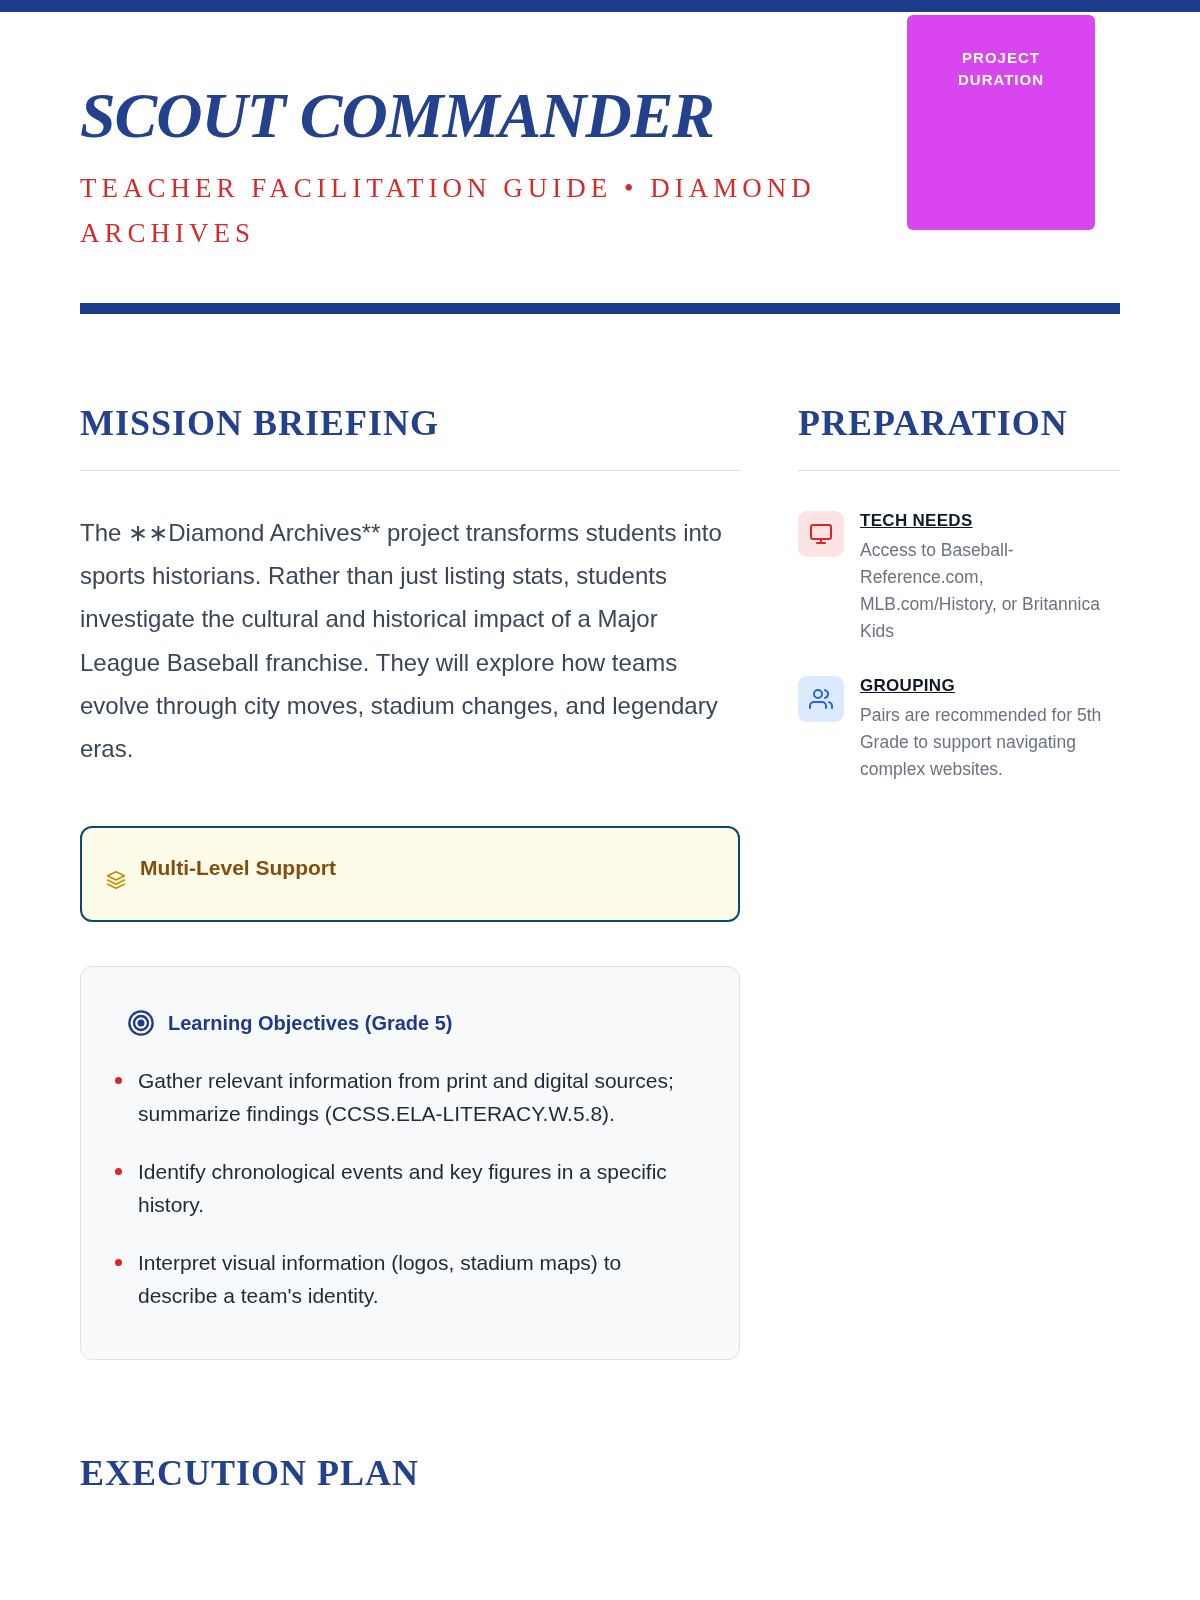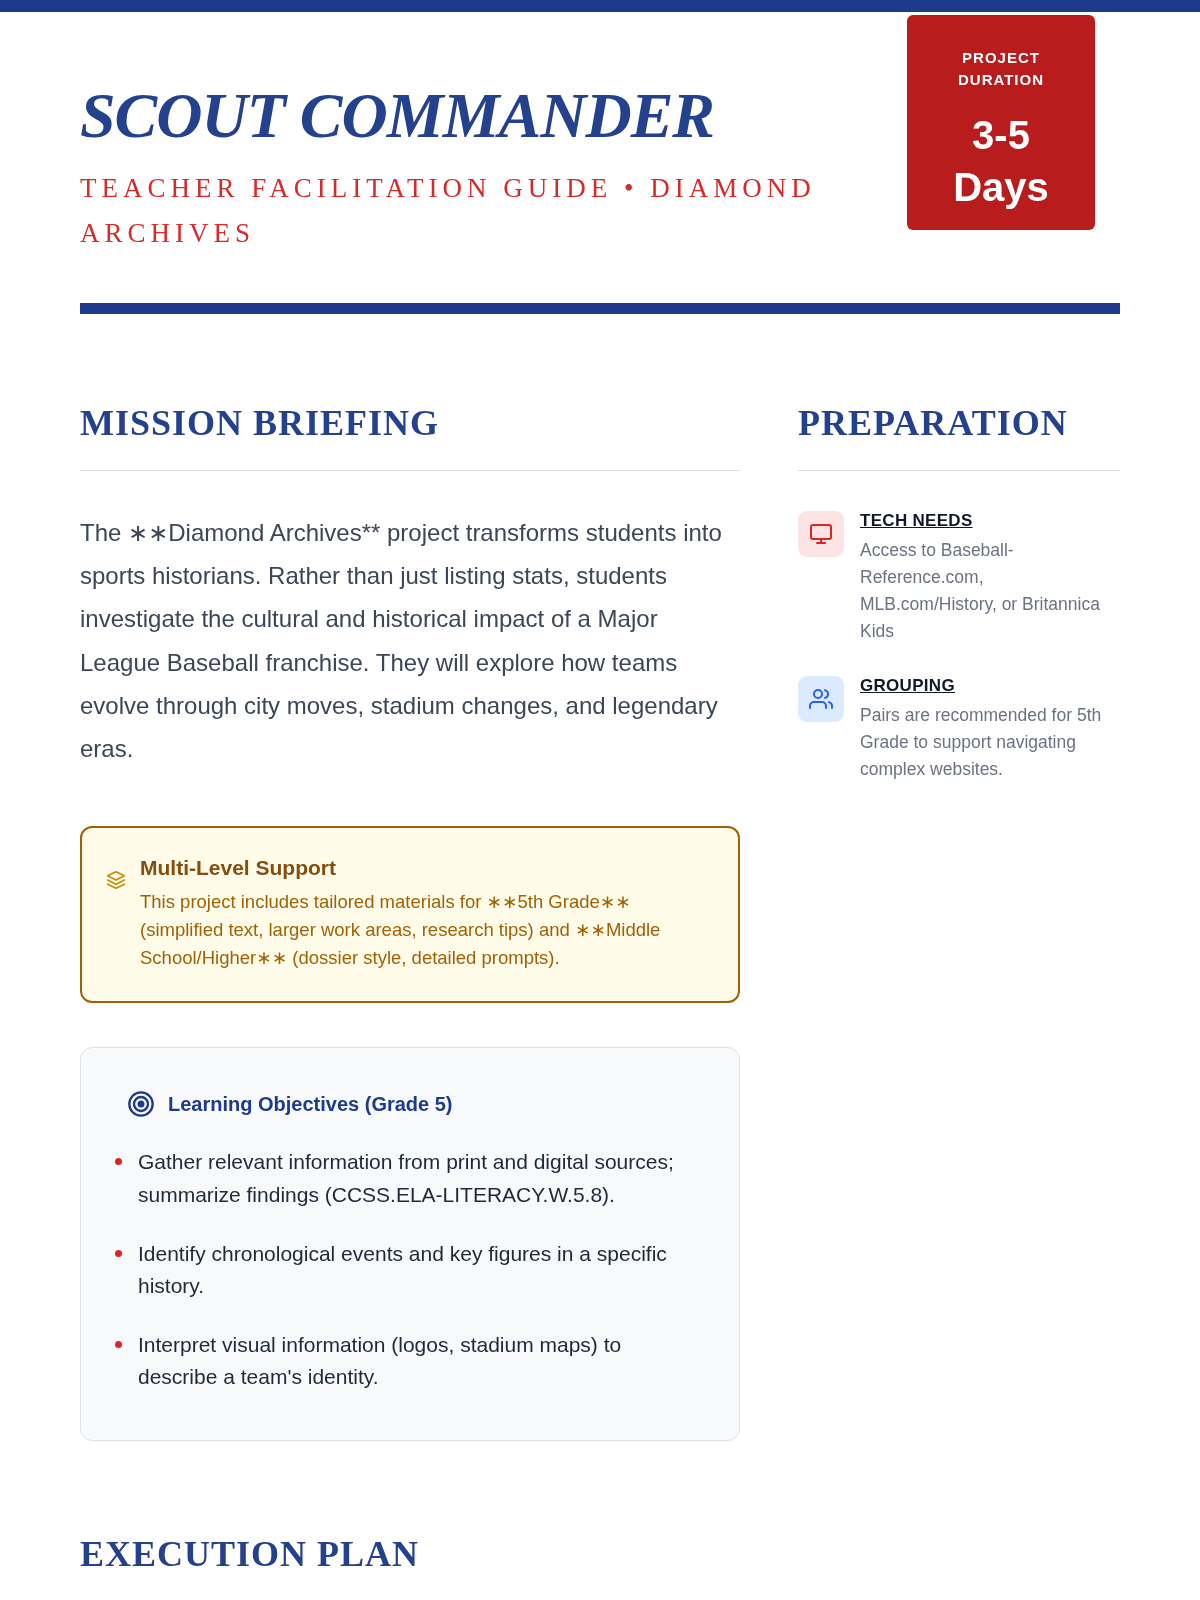--- a/index.html
+++ b/index.html
@@ -42,21 +42,21 @@
     margin-top: 18px;
     max-width: 810px;
     line-height: 1.65;
   }
   .duration-box {
     position: absolute;
     top: 3px;
     right: 25px;
     width: 188px;
     height: 215px;
-    background: #b91c1c;
+    background: #d946ef;
     border-radius: 6px;
     color: #ffffff;
     text-align: center;
     padding-top: 32px;
   }
   .duration-label {
     font-size: 15px;
     font-weight: 700;
     letter-spacing: 1px;
     line-height: 1.45;
@@ -101,21 +101,21 @@
   }
   .mission-body {
     font-size: 24px;
     line-height: 1.8;
     color: #3b4656;
   }
   
   .callout {
     margin-top: 56px;
     background: #fefce8;
-    border: 2px solid #a16207;
+    border: 2px solid #0c4a6e;
     border-radius: 12px;
     padding: 28px 30px 30px 24px;
     display: flex;
     gap: 14px;
   }
   .callout-icon {
     flex: none;
     margin-top: 14px;
     width: 20px; height: 20px;
     color: #ca8a04;
@@ -213,24 +213,20 @@
 <div class="top-bar"></div>
 
 <div class="page">
 
   <div class="header">
     <div class="brand-title">SCOUT COMMANDER</div>
     <div class="brand-subtitle">TEACHER FACILITATION GUIDE • DIAMOND ARCHIVES</div>
     <div class="duration-box">
       <div class="duration-label">PROJECT
 DURATION</div>
-      <div class="duration-value">
-        <span>3-5</span><br>
-        <span>Days</span>
-      </div>
     </div>
   </div>
 
   <div class="thick-divider"></div>
 
   <div class="main-grid">
 
     <div class="col-left">
       <div class="section-heading">MISSION BRIEFING</div>
       <hr class="section-rule">
@@ -239,21 +235,20 @@
       <div class="callout">
         <span class="callout-icon">
           <svg viewBox="0 0 24 24" width="20" height="20" fill="none" stroke="currentColor" stroke-width="2" stroke-linecap="round" stroke-linejoin="round">
             <polygon points="12 2 2 7 12 12 22 7 12 2"></polygon>
             <polyline points="2 12 12 17 22 12"></polyline>
             <polyline points="2 17 12 22 22 17"></polyline>
           </svg>
         </span>
         <div>
           <div class="callout-title">Multi-Level Support</div>
-          <div class="callout-body">This project includes tailored materials for ∗∗5th Grade∗∗ (simplified text, larger work areas, research tips) and ∗∗Middle School/Higher∗∗ (dossier style, detailed prompts).</div>
         </div>
       </div>
 
       <div class="objectives">
         <div class="objectives-header">
           <span class="target-icon">
             <svg viewBox="0 0 24 24" width="28" height="28" fill="none" stroke="#1e3a8a" stroke-width="2">
               <circle cx="12" cy="12" r="10"></circle>
               <circle cx="12" cy="12" r="6"></circle>
               <circle cx="12" cy="12" r="2" fill="#1e3a8a"></circle>

